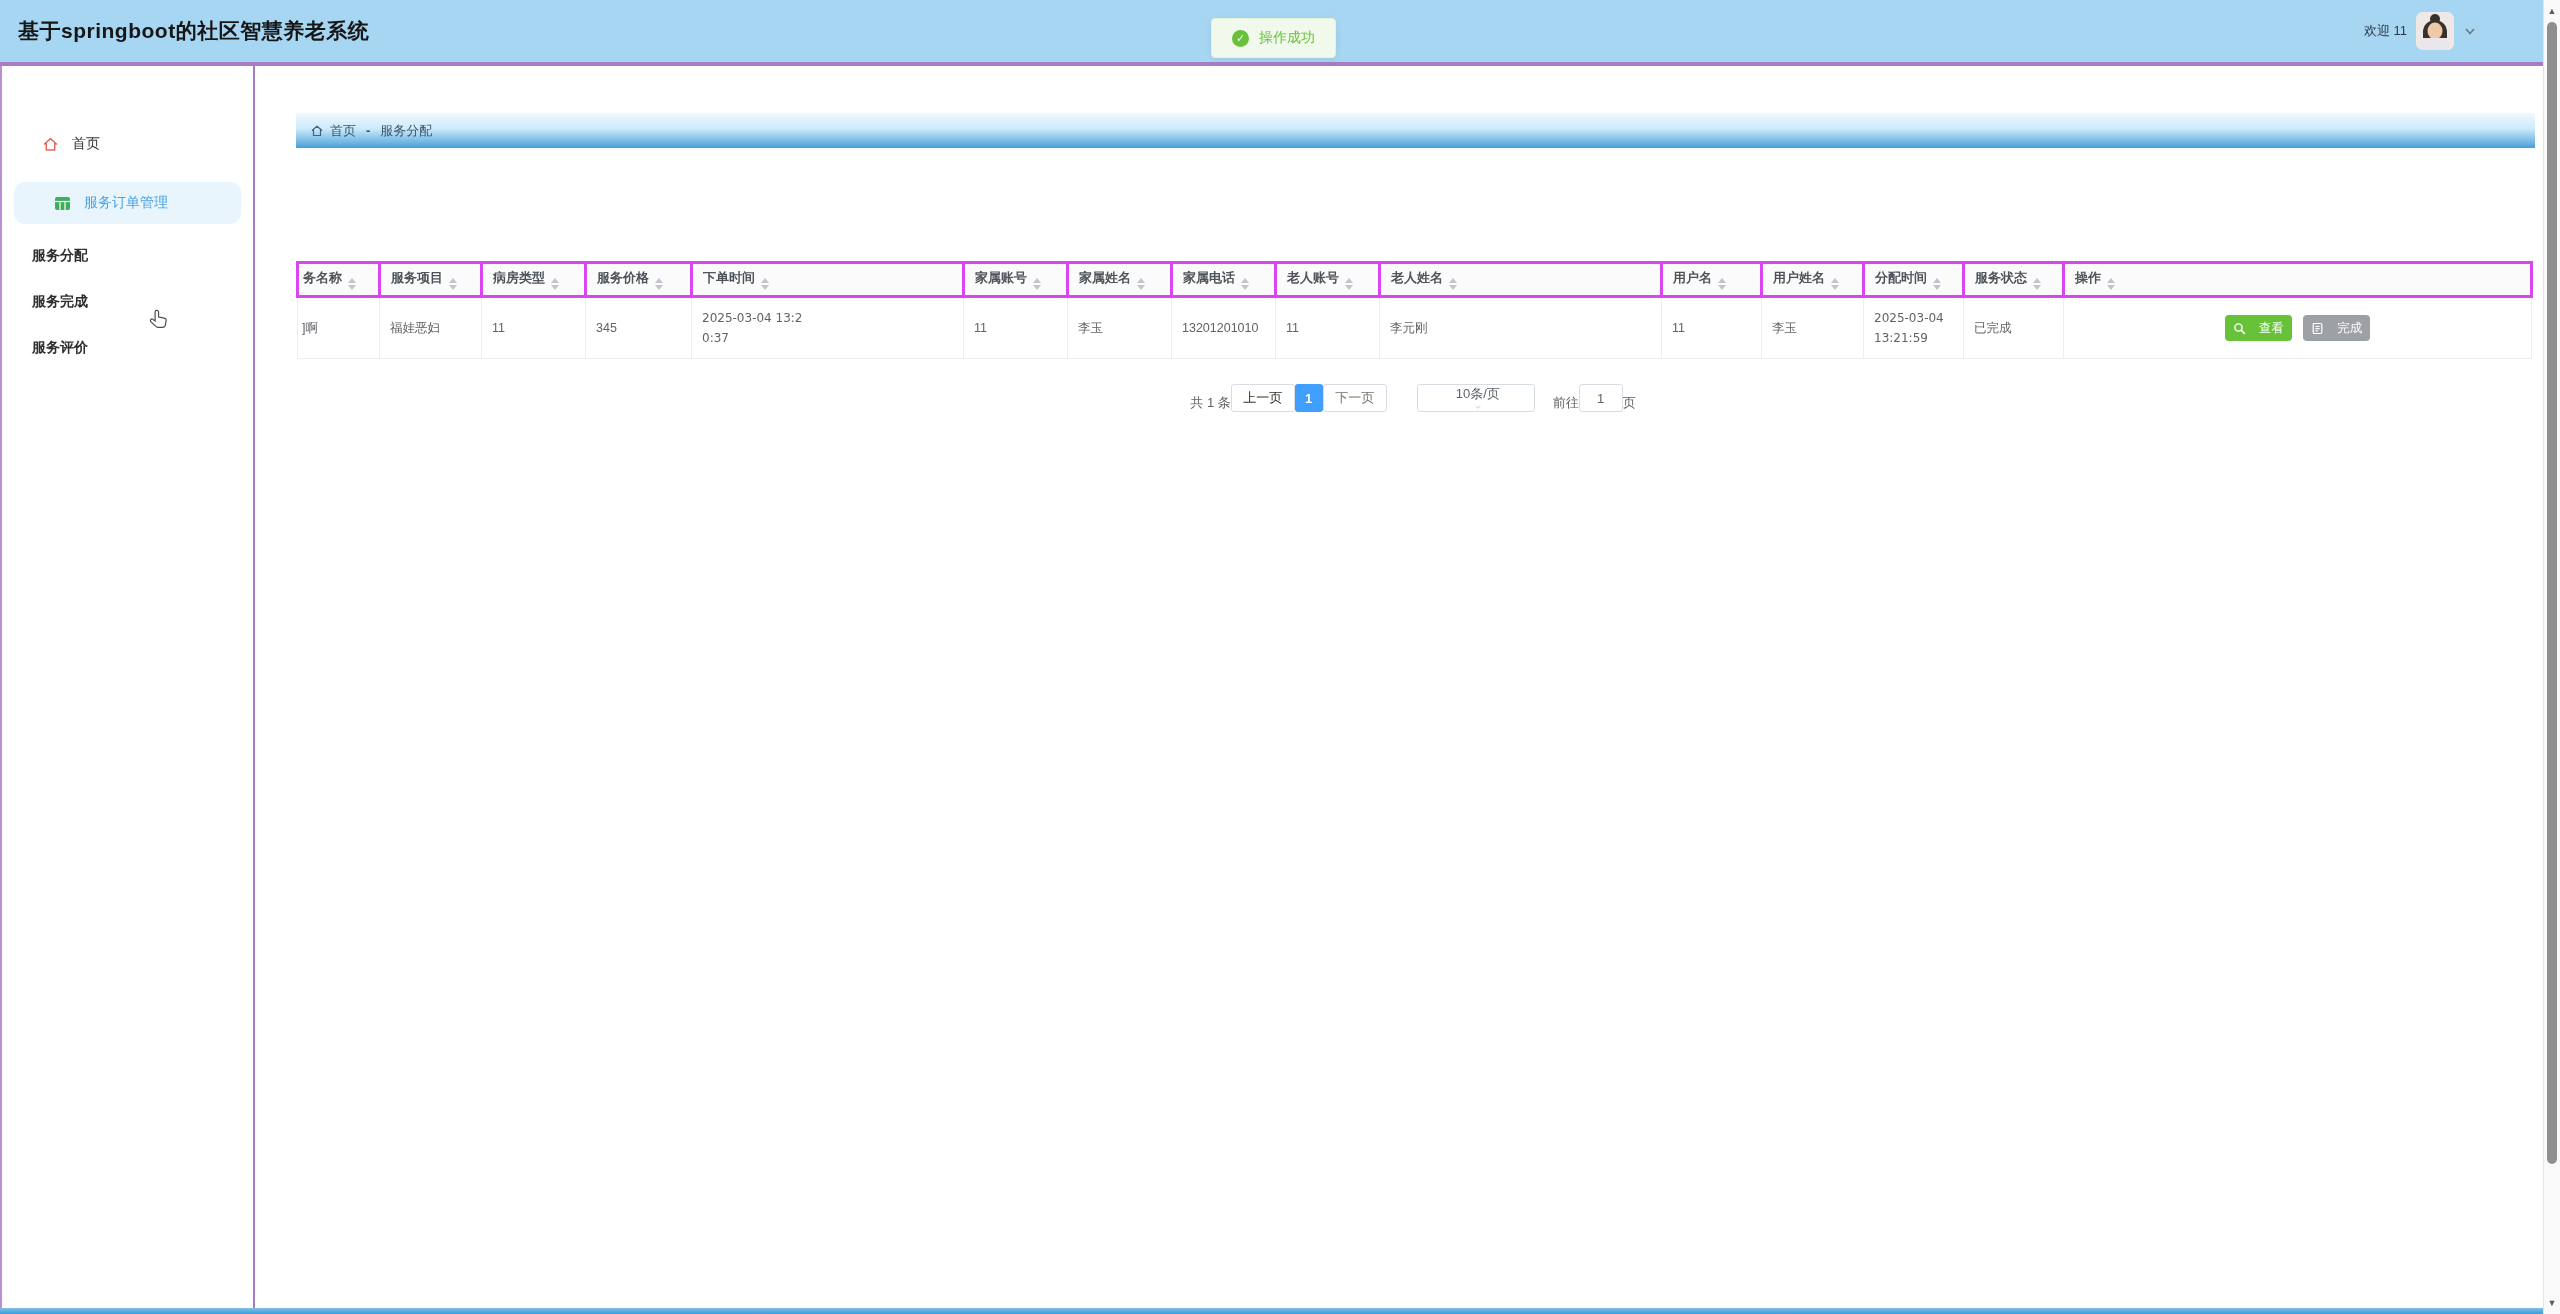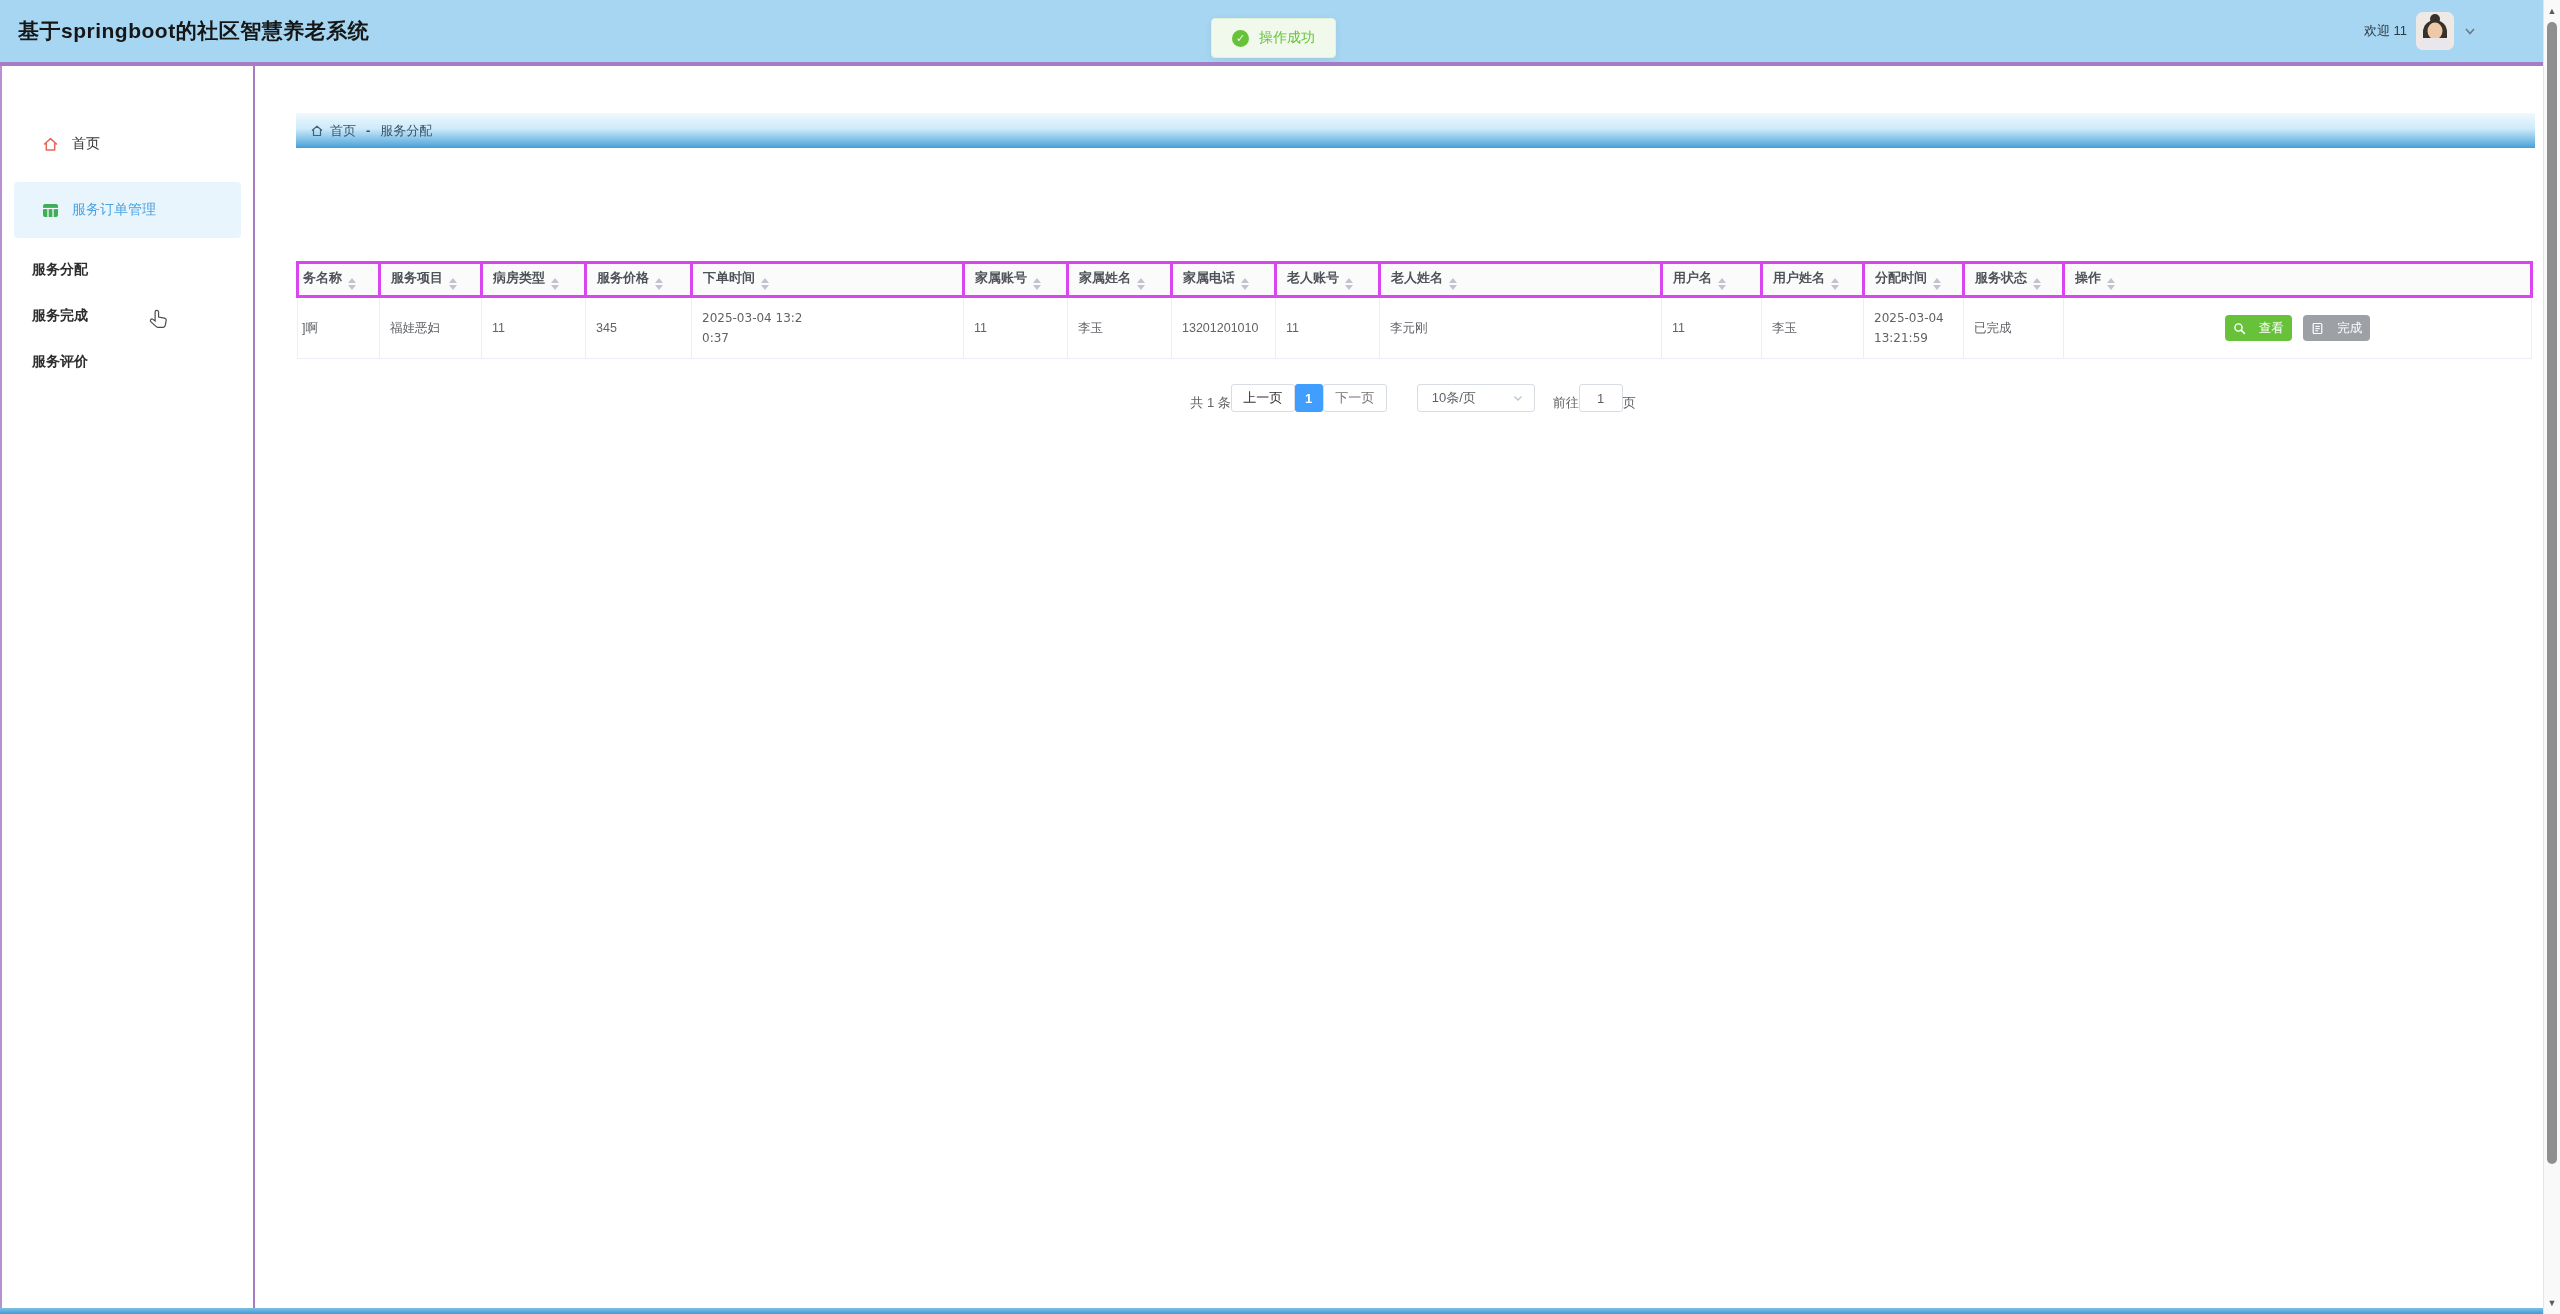--- a/index.html
+++ b/index.html
@@ -25,22 +25,22 @@
   .toast-text { font-size:14px; color:#67c23a; }
   .check-circle { width:17px; height:17px; border-radius:50%; background:#67c23a;
                   display:flex; align-items:center; justify-content:center;
                   color:#f0f9eb; font-size:11px; font-weight:bold; line-height:1; }
 
   
   .sidebar { position:absolute; left:0; top:66px; bottom:6px; width:255px; background:#ffffff;
              border-right:2px solid #a87cc5; border-left:2px solid #b88fd0; }
   .side-item { display:flex; align-items:center; gap:13px; font-size:14px; color:#333; cursor:pointer; }
   .side-home { margin-top:60px; height:36px; padding-left:40px; }
-  .side-active { margin:20px 12px 0 12px; height:56px; padding-left:28px;
-                 background:#e9f5fd; border-radius:4px; color:#4aa3e2; }
+  .side-active { margin:20px 12px 0 12px; height:42px; padding-left:40px;
+                 background:#e9f5fd; border-radius:11px; color:#4aa3e2; }
   .side-sub { margin-top:18px; height:28px; padding-left:30px; font-weight:bold; color:#2e2e2e; }
   .icon16 { width:17px; height:17px; display:block; flex:0 0 auto; }
 
   
   .main { position:absolute; left:257px; top:66px; right:17px; bottom:6px; background:#ffffff; }
 
   .breadcrumb { position:absolute; left:39px; right:8px; top:47px; height:35px;
                 background:linear-gradient(180deg,#f0f9fe 0%,#cdeafa 45%,#6cb5e2 85%,#449fd7 100%);
                 display:flex; align-items:center; padding-left:14px; gap:6px;
                 font-size:13px; color:#3c566c; }
@@ -87,21 +87,21 @@
                 display:flex; align-items:flex-end; justify-content:center; 
                 font-size:13px; color:#606266; }
   .pg-btn { min-width:64px; height:28px; border:1px solid #d8dce3; background:#fff;
             border-radius:3px; font-size:13px; color:#303133; display:flex;
             align-items:center; justify-content:center; padding:0 10px; cursor:pointer; }
   .pg-btn.disabled { color:#737373; cursor:default; }
   .pg-num { width:28px; height:28px; background:#409eff; color:#fff; border-radius:3px;
             display:flex; align-items:center; justify-content:center; font-weight:bold; cursor:pointer; }
   .pg-select { width:118px; height:28px; border:1px solid #d8dce3; border-radius:3px;
                display:flex; align-items:center; justify-content:space-between;
-               padding:0 10px 0 14px; color:#606266; cursor:pointer; background:#fff; }
+               padding:0 10px 0 14px; color:#606266; cursor:pointer; background:#fff;flex-direction:column; }
   .pg-input { width:44px; height:28px; border:1px solid #d8dce3; border-radius:3px;
               text-align:center; font-size:13px; color:#606266; outline:none; }
 
   
   .scrollbar { position:absolute; right:0; top:0; width:17px; height:1314px;
                background:#f9f9f9; border-left:1px solid #e4e4e4; z-index:40; }
   .sb-arrow { position:absolute; left:0; width:16px; text-align:center; font-size:9px; color:#5a5a5a; }
   .sb-up { top:6px; } .sb-dn { bottom:6px; }
   .sb-thumb { position:absolute; left:3px; top:22px; width:10px; height:1142px;
               background:#8f8f8f; border-radius:6px; cursor:pointer; }

